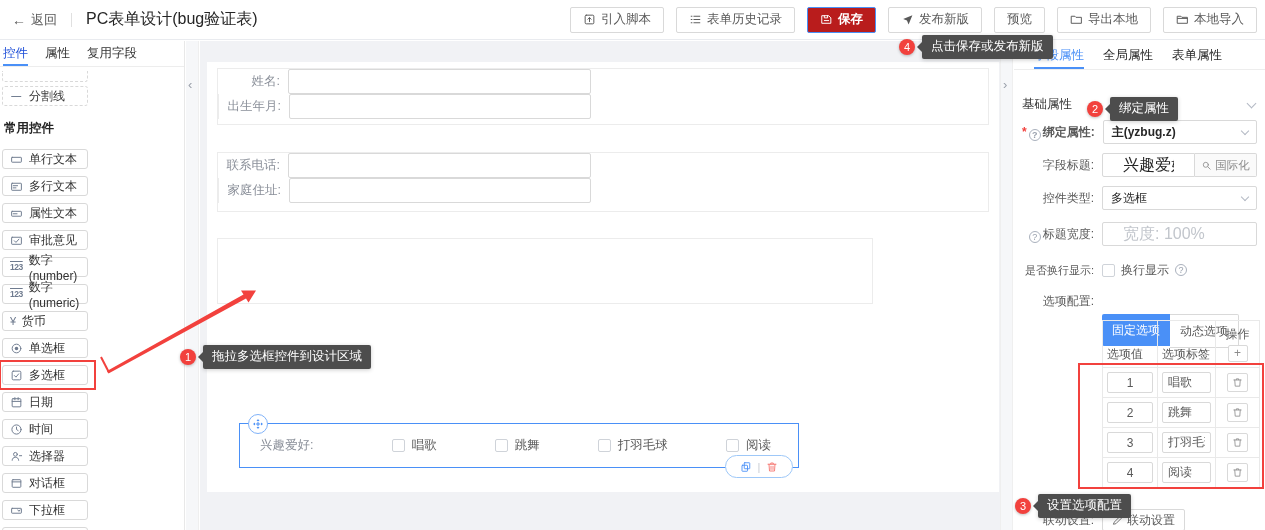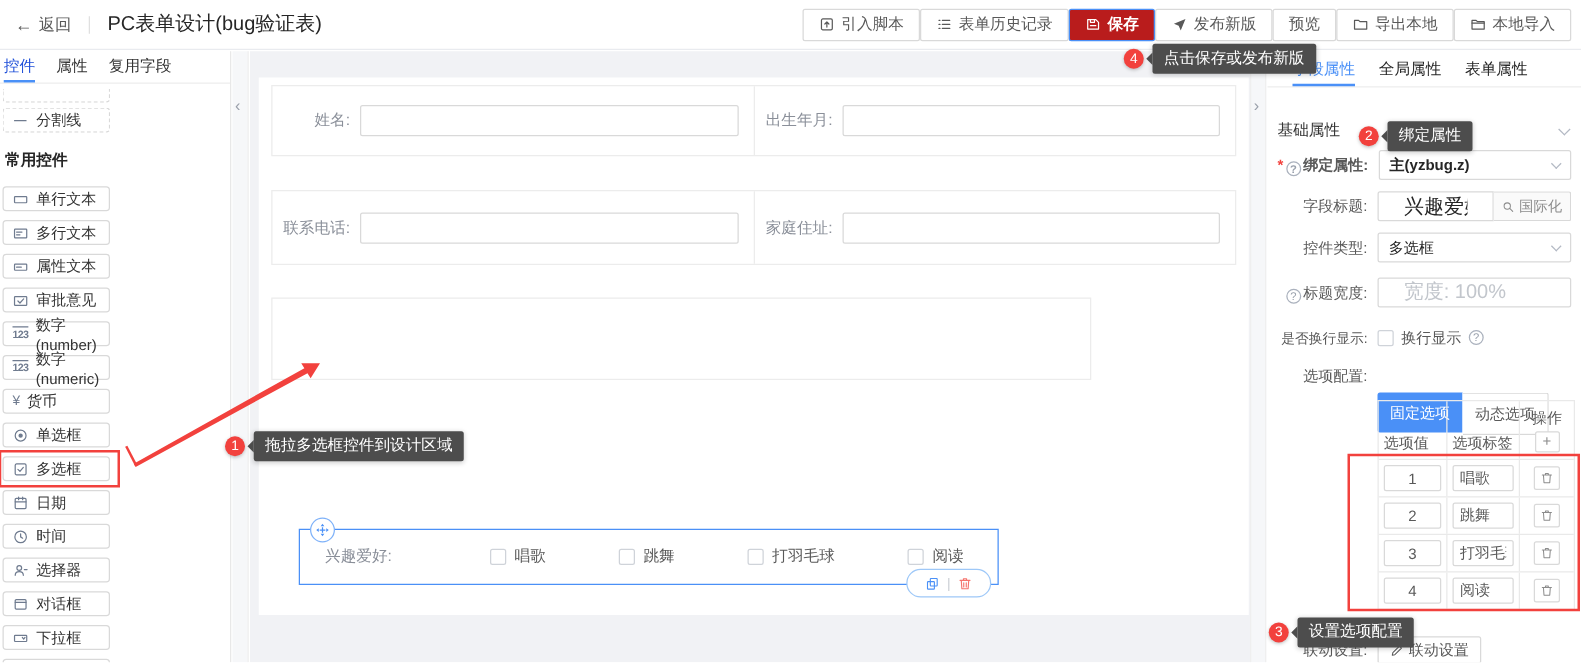--- a/index.html
+++ b/index.html
@@ -13,21 +13,21 @@
   .i * { stroke: currentColor; fill: none; stroke-width: 1.8; stroke-linecap: round; stroke-linejoin: round; }
   .i .f { fill: currentColor; stroke: none; }
 
   
   #topbar { position:absolute; left:0; top:0; width:1265px; height:40px; background:#fff;
     border-bottom:1px solid #e9ebef; display:flex; align-items:center; }
   .back { display:flex; align-items:center; gap:5px; color:#595959; font-size:13px; margin-left:12px; cursor:pointer; }
   .back .arr { font-size:14px; color:#595959; }
   .tb-div { width:1px; height:14px; background:#e0e0e0; margin:0 14px; }
   .doc-title { font-size:16px; color:#262626; }
-  .tb-btns { margin-left:auto; display:flex; align-items:flex-start; margin-right:8px; }
+  .tb-btns { margin-left:auto; display:flex; align-items:flex-start; gap:12px; margin-right:8px; }
   .tbtn { height:26px; padding:0 12px; border:1px solid #d9d9d9; border-radius:2px; background:#fff;
     color:#595959; font-size:12.5px; display:flex; align-items:center; gap:5px; cursor:pointer; }
   .tbtn.primary { background:#b91c1c; border-color:#4a90f7; color:#fff;font-weight:bold; }
 
   
   #sidebar { position:absolute; left:0; top:41px; width:185px; height:489px; background:#fff;
     border-right:1px solid #e8e8e8; }
   .side-tabs { display:flex; gap:17px; padding-left:3px; height:26px; align-items:center;
     border-bottom:1px solid #ededed; font-size:12.5px; color:#333; }
   .side-tab { cursor:pointer; position:relative; height:100%; display:flex; align-items:center; }
@@ -52,21 +52,21 @@
 
   
   .gutter { position:absolute; top:41px; width:13px; height:489px; background:#f6f7f9; }
   #lgutter { left:186px; border-right:1px solid #efefef; }
   #rgutter { left:1000px; border-left:1px solid #efefef; border-right:1px solid #efefef; }
   .gchev { position:absolute; top:36px; left:2px; color:#9aa0aa; font-size:13px; cursor:pointer; }
 
   
   #canvasArea { position:absolute; left:200px; top:41px; width:800px; height:489px; background:#f1f2f5; }
   #sheet { position:absolute; left:7px; top:21px; width:792px; height:430px; background:#fff; }
-  .frow { position:absolute; left:10px; width:772px; border:1px solid #ececec; display:flex; }
+  .frow { position:absolute; left:10px; width:772px; border:1px solid #ececec; display:flex;flex-direction:column; }
   .fcell { width:50%; display:flex; align-items:center; padding:0 12px 0 0; }
   .fcell + .fcell { border-left:1px solid #ececec; }
   .flabel { width:62px; text-align:right; color:#8a8f99; font-size:12.5px; margin-right:8px; flex:0 0 auto; }
   .finput { flex:1; height:25px; border:1px solid #d9d9d9; border-radius:2px; background:#fff; outline:none;
     font-size:12px; padding:0 6px; color:#262626; width:100%; }
   #row3outer { position:absolute; left:10px; top:176px; width:656px; height:66px; border:1px solid #ececec; }
   #selbox { position:absolute; left:21px; top:184px; width:560px; height:45px; border:1.5px solid #4a90f7;
     background:#fff; display:flex; align-items:center; padding-left:20px;justify-content:space-between; }
   .opt { display:flex; align-items:center; gap:7px; margin-right:27px; color:#595959; font-size:12.5px; }
   .cbx { width:13px; height:13px; border:1px solid #cfd3d9; border-radius:2px; background:#fff; flex:0 0 auto; cursor:pointer; }

